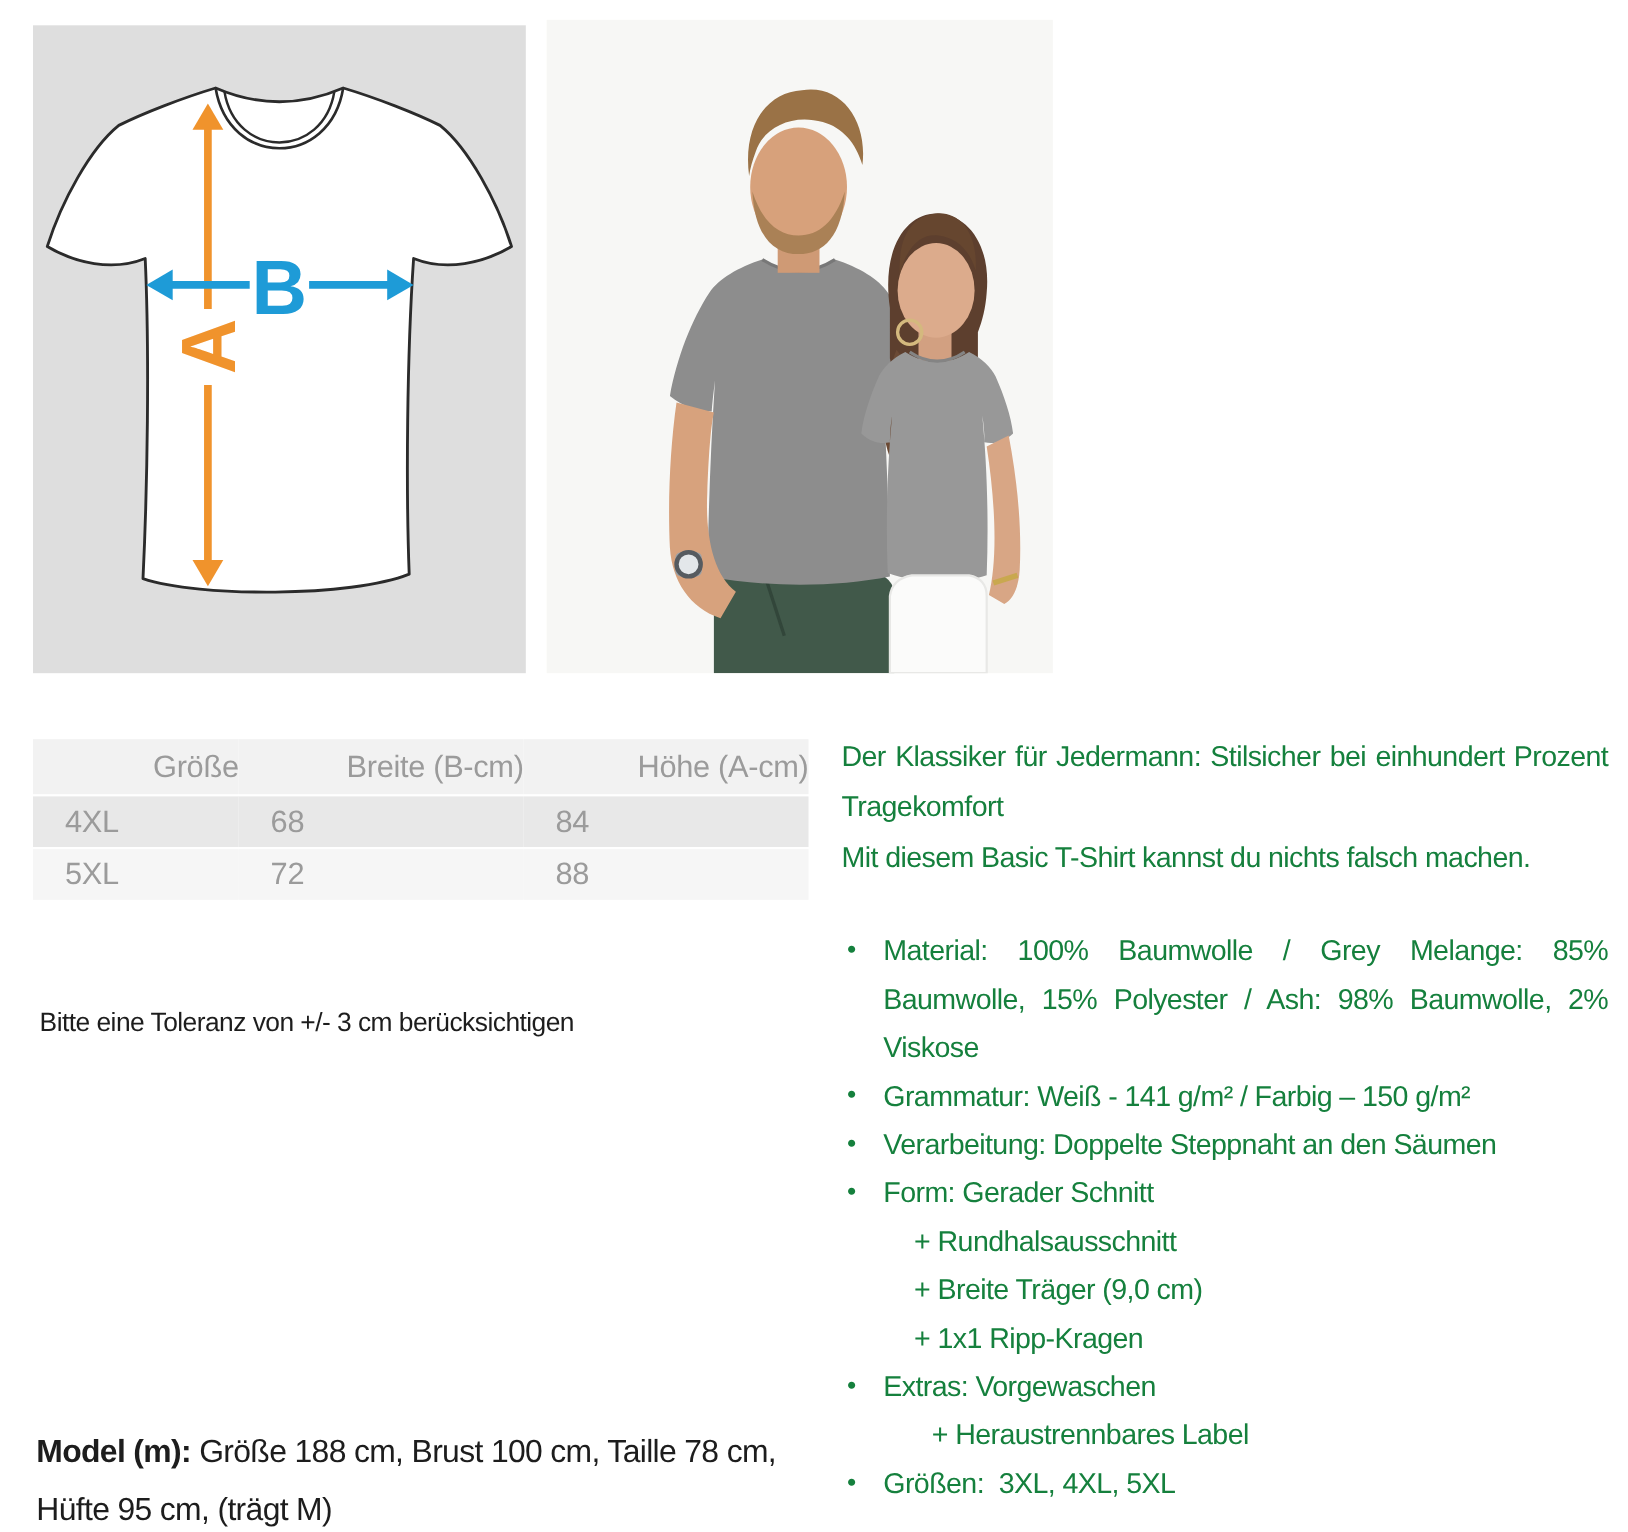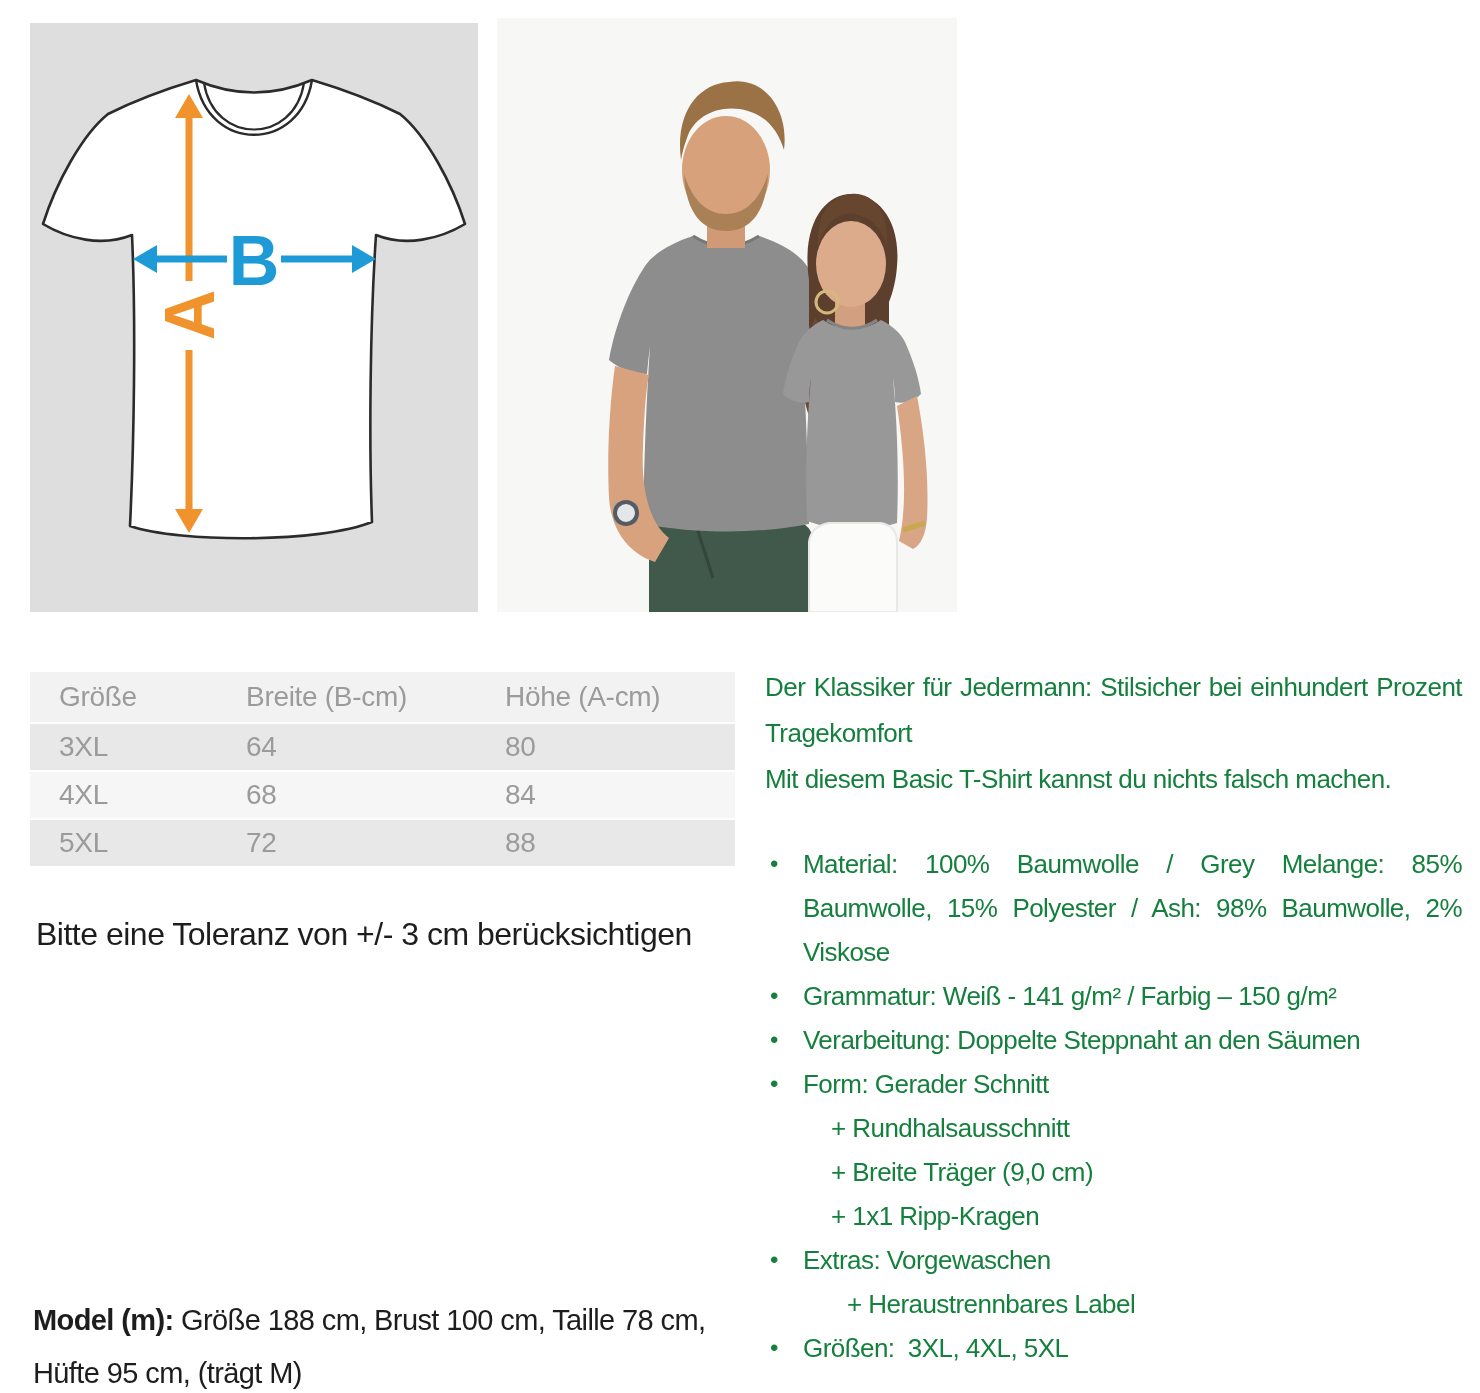--- a/index.html
+++ b/index.html
@@ -8,26 +8,26 @@
   .abs{position:absolute;}
   
   .diagram-panel{left:30px;top:23px;width:448px;height:589px;background:#dedede;}
   
   .photo-panel{left:497px;top:18px;width:460px;height:594px;background:#f7f7f5;}
   
   .table-wrap{left:30px;top:670px;width:705px;}
   table.size-table{width:705px;border-collapse:separate;border-spacing:0 2px;table-layout:fixed;
        font-size:28px;letter-spacing:-0.3px;color:#9b9b9b;}
   table.size-table col.c1{width:187px;} table.size-table col.c2{width:259px;} table.size-table col.c3{width:259px;}
-  table.size-table th{height:50px;font-weight:400;text-align:left;padding:0 0 0 29px;background:#f2f2f2;}
+  table.size-table th{height:50px;font-weight:400;text-align:right;padding:0 0 0 29px;background:#f2f2f2;}
   table.size-table td{height:46px;padding:0 0 0 29px;}
   table.size-table tbody tr:nth-child(odd) td{background:#e8e8e8;}
   table.size-table tbody tr:nth-child(even) td{background:#f6f6f6;}
   
-  .tolerance{left:36px;top:916px;width:720px;font-size:32px;letter-spacing:-0.5px;color:#1d1d1d;}
+  .tolerance{left:36px;top:916px;width:720px;font-size:24px;letter-spacing:-0.5px;color:#1d1d1d;}
   .model-info{left:33px;top:1294px;width:720px;font-size:29px;line-height:53px;letter-spacing:-0.6px;color:#1d1d1d;}
   .model-info b{font-weight:bold;margin-top:30px;}
   
   .description{left:765px;top:664px;width:697px;font-size:26px;letter-spacing:-0.55px;color:#15803d;}
   .description p{margin:0;line-height:46px;text-align:justify;}
   .bullets{list-style:none;margin:40px 0 0 0;padding:0;}
   .bullets li{display:flex;align-items:flex-start;line-height:44px;margin:0;}
   .bullets .dot{flex:0 0 18px;margin-right:20px;text-align:center;font-size:24px;}
   .bullets .bt{flex:1 1 auto;}
   .bullets .bt.justify{text-align:justify;}
@@ -125,25 +125,20 @@
       </colgroup>
     <thead>
       <tr>
         <th>Größe</th>
         <th>Breite (B-cm)</th>
         <th>Höhe (A-cm)</th>
       </tr>
     </thead>
     <tbody>
       <tr>
-        <td>3XL</td>
-        <td>64</td>
-        <td>80</td>
-      </tr>
-      <tr>
         <td>4XL</td>
         <td>68</td>
         <td>84</td>
       </tr>
       <tr>
         <td>5XL</td>
         <td>72</td>
         <td>88</td>
       </tr>
     </tbody>

